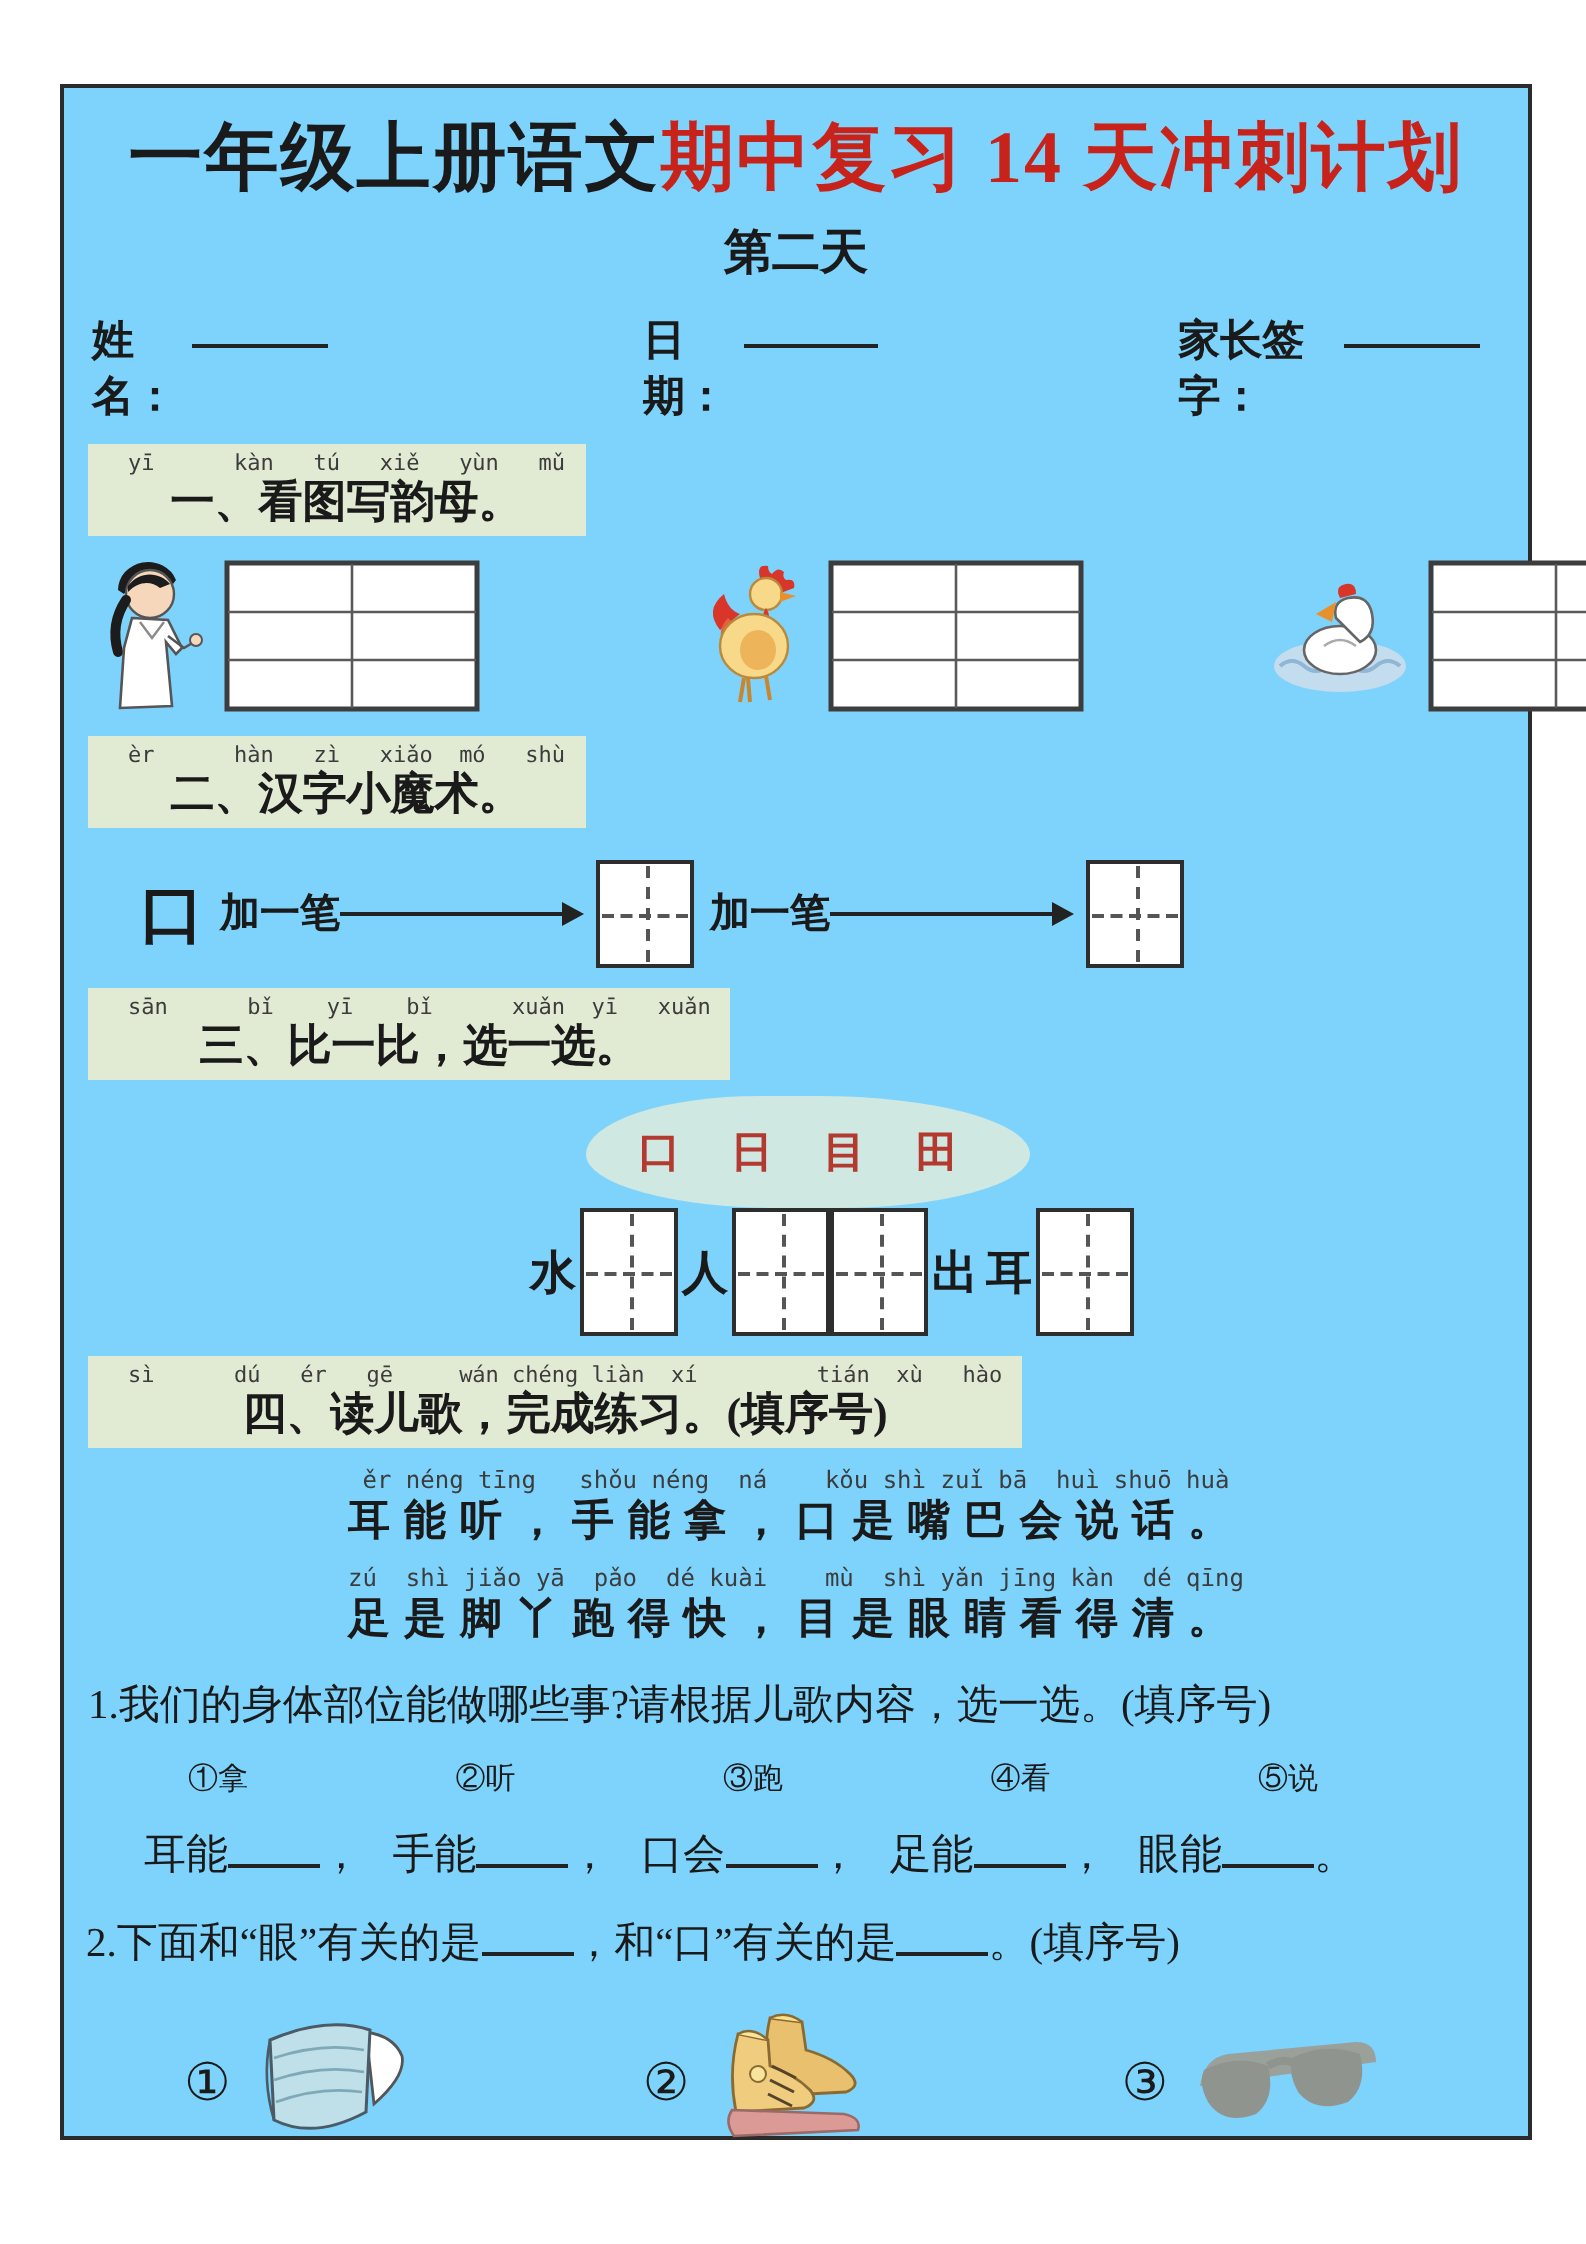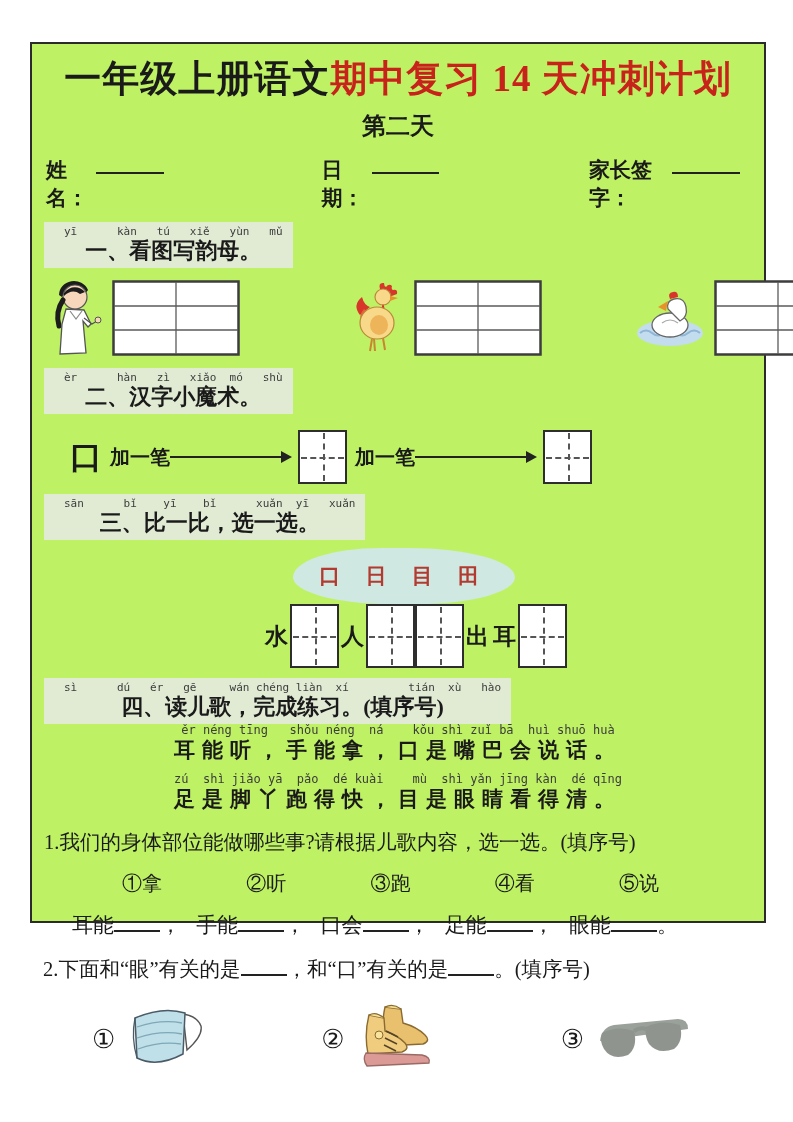--- a/index.html
+++ b/index.html
@@ -6,23 +6,23 @@
   html,body { margin:0; padding:0; }
   body {
     width:793px; height:1122px;
     background:#ffffff;
     font-family:"Liberation Serif", serif;
     color:#1a1a1a;
     position:relative;
   }
   .frame {
     position:absolute; left:30px; top:42px;
-    width:736px; height:881px;
+    width:736px; height:1028px;
     border:2.5px solid #2b2b2b;
-    background:#bef264;
+    background:#7dd3fc;
     padding:6px 10px 0 10px;
   }
   
   .title-line { text-align:center; font-weight:bold; font-size:37px; letter-spacing:1px; margin-top:4px; white-space:nowrap; }
   .title-red { color:#c8231b; }
   .day-line { text-align:center; font-weight:bold; font-size:24px; margin-top:6px; }
   .fields-row { display:flex; margin-top:14px; padding:0 14px 0 4px; font-size:21px; font-weight:bold; }
   .fields-row .f2 { margin-left:158px; }
   .fields-row .f3 { margin-left:150px; }
   .blank { display:inline-block; border-bottom:2px solid #222; vertical-align:baseline; }
@@ -55,27 +55,27 @@
   .s3-row { display:flex; align-items:center; margin:8px 2px 0 2px;flex-direction:column; }
   .cloud {
     background:#cfe8e2; border-radius:45% 55% 50% 50%/ 60% 60% 55% 55%;
     padding:14px 26px; font-size:21px; font-weight:bold; color:#b23a30;
     letter-spacing:10px; margin-left:12px; white-space:nowrap;
   }
   .s3-items { display:flex; align-items:center; flex:1; justify-content:space-between; margin-left:34px; }
   .s3-pair { display:flex; align-items:center; }
   .s3-char { font-size:23px; font-weight:bold; margin:0 2px; }
   
-  .poem { text-align:center; margin-top:0; }
+  .poem { text-align:center; margin-top:10px; }
   .poem .py { display:block; text-align:center; font-size:12px; }
   .poem-line { font-size:21px; font-weight:bold; letter-spacing:7px; line-height:26px; }
   .poem-block + .poem-block { margin-top:10px; }
   
   .q-text { font-size:20.5px; margin:16px 0 0 2px; }
-  .options-row { display:flex; justify-content:space-between; font-size:20px; margin:14px 95px 0 80px; }
+  .options-row { display:flex; justify-content:space-between; font-size:15px; margin:14px 95px 0 52px; }
   .fill-row { font-size:21px; margin:14px 0 0 30px; }
   .fill-row .sep { margin-right:10px; }
   .q2-row { font-size:20.5px; margin:16px 0 0 1px; }
   
   .img-row { display:flex; align-items:center; margin:18px 60px 0 50px; justify-content:space-between; }
   .img-pair { display:flex; align-items:center; }
   .circ-num { font-size:26px; margin-right:10px; }
   
   .footer { position:absolute; left:0; width:100%; top:1078px; text-align:center;
             font-size:14px; color:#333; letter-spacing:3px; font-weight:bold;margin-top:45px; }

